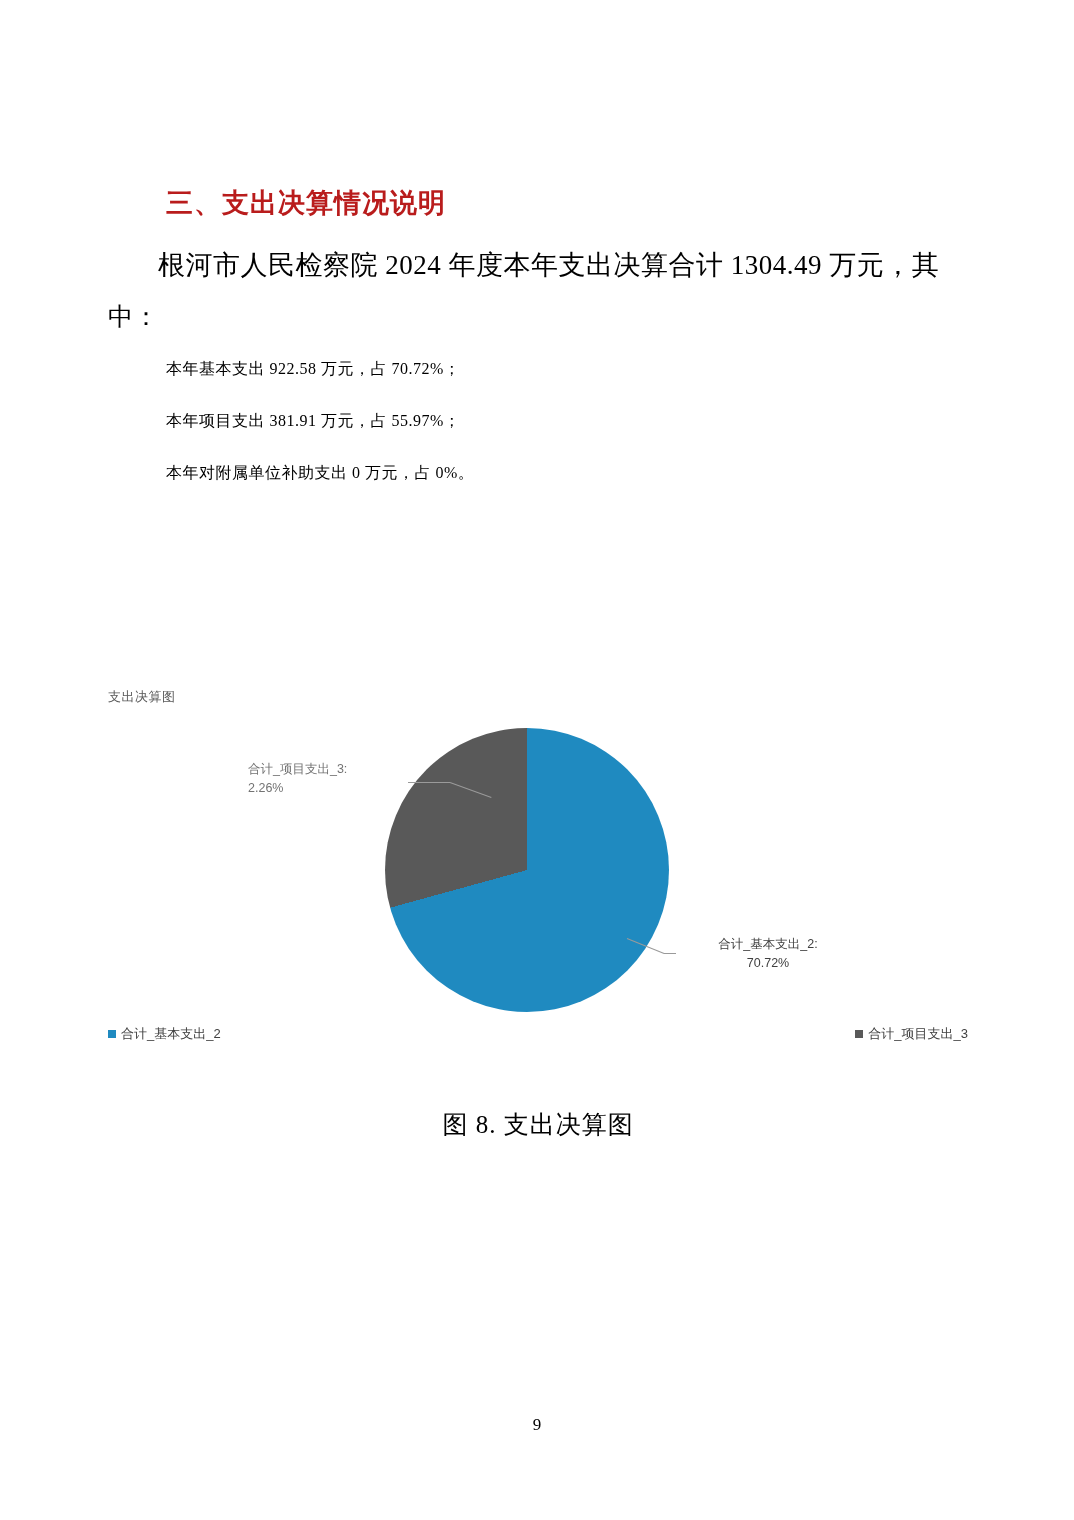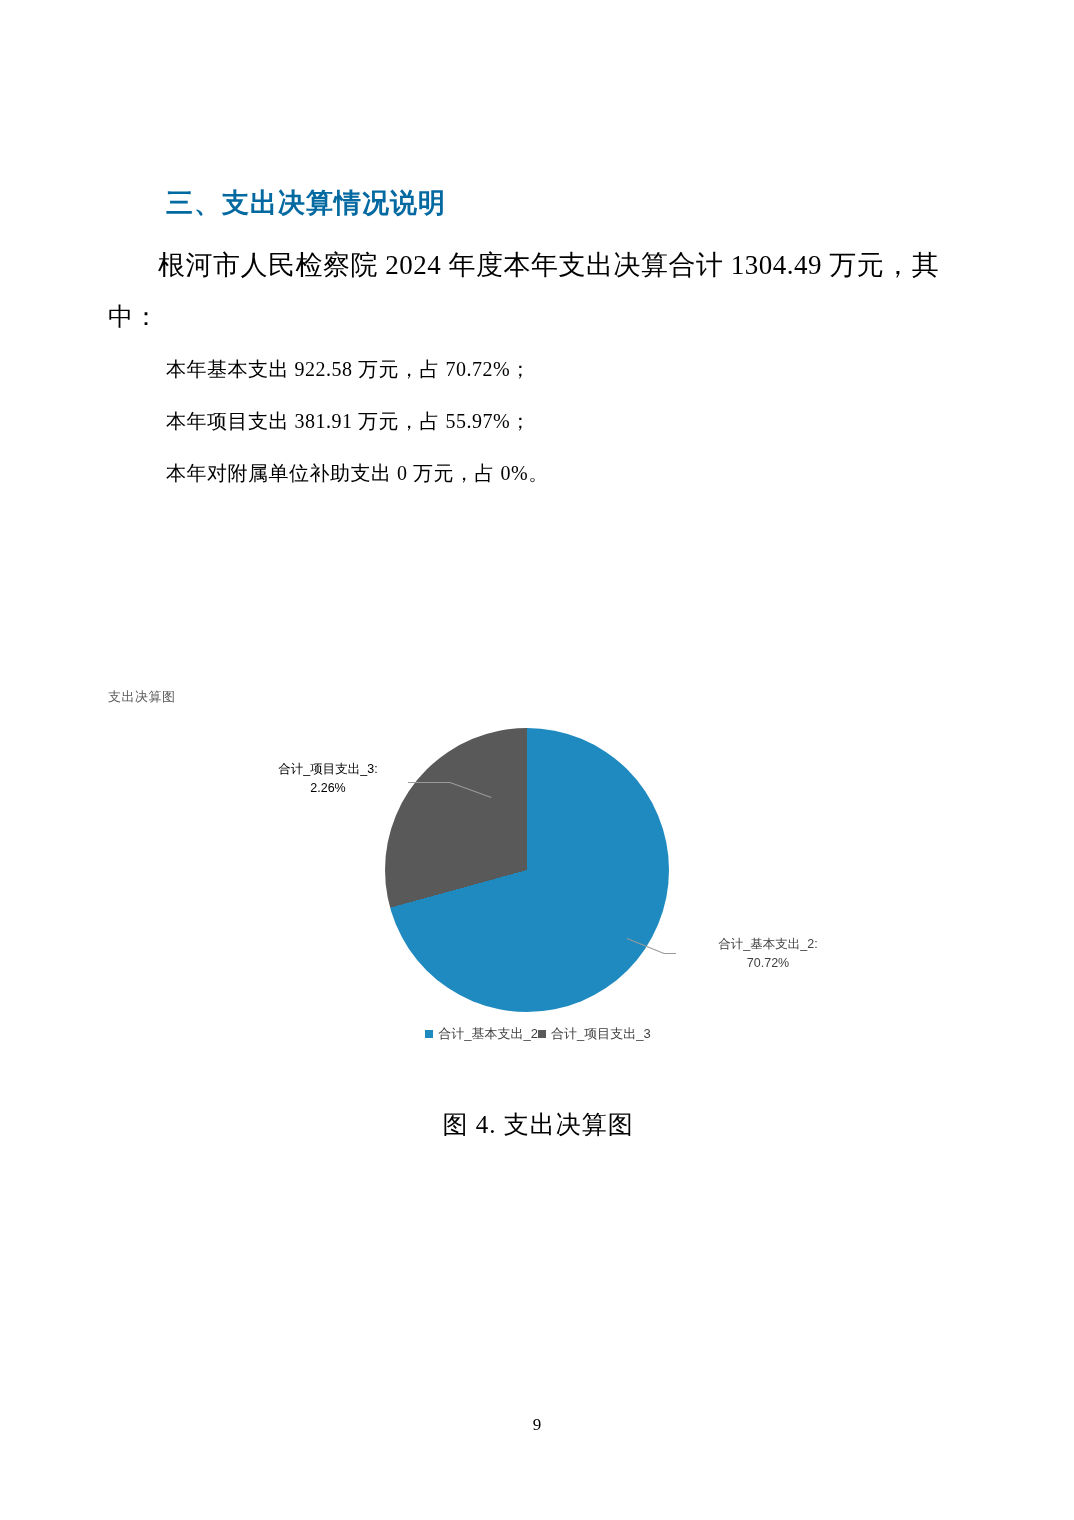--- a/index.html
+++ b/index.html
@@ -26,42 +26,42 @@
     left: 108px;
     top: 185px;
     width: 860px;
   }
   .heading {
     font-family: "Liberation Sans", "DejaVu Sans", sans-serif;
     font-weight: bold;
     font-size: 27px;
     letter-spacing: 1px;
     margin: 0 0 18px 58px;
-    color: #0369a1;
+    color: #b91c1c;
   }
   .para {
     font-size: 27px;
     line-height: 52px;
     text-indent: 50px;
     margin: 0;
     letter-spacing: 0.5px;
   }
   .para2 {
     font-size: 25px;
     line-height: 52px;
     margin: 0;
     letter-spacing: 0.5px;
   }
   .list {
     margin: 0;
     padding: 0;
     list-style: none;
   }
   .list li {
-    font-size: 20px;
+    font-size: 16px;
     line-height: 52px;
     text-indent: 58px;
     letter-spacing: 0.5px;
   }
 
   
   .chart-area {
     position: absolute;
     left: 108px;
     top: 660px;
@@ -89,24 +89,24 @@
   .pie {
     width: 284px;
     height: 284px;
     border-radius: 50%;
   }
   .callout-left {
     position: absolute;
     left: 140px;
     top: 100px;
     width: 160px;
-    text-align: center;
+    text-align: left;
     font-family: "Liberation Sans", "DejaVu Sans", sans-serif;
     font-size: 12.5px;
-    color: #000000;
+    color: #737373;
     line-height: 19px;
   }
   .callout-right {
     position: absolute;
     left: 565px;
     top: 275px;
     width: 190px;
     text-align: center;
     font-family: "Liberation Sans", "DejaVu Sans", sans-serif;
     font-size: 12.5px;
@@ -122,21 +122,21 @@
   .leader.l2 { left: 342px; top: 122px; width: 44px; transform: rotate(20deg); transform-origin: left center; }
   .leader.r1 { left: 519px; top: 278px; width: 40px; transform: rotate(22deg); transform-origin: left center; }
   .leader.r2 { left: 556px; top: 293px; width: 12px; }
 
   .legend {
     position: absolute;
     left: 0;
     top: 365px;
     width: 860px;
     display: flex;
-    justify-content: center;
+    justify-content: space-between;
     align-items: center;
     gap: 0;
     font-family: "Liberation Sans", "DejaVu Sans", sans-serif;
     font-size: 13px;
     color: #404040;
   }
   .legend-item {
     display: flex;
     align-items: center;
     gap: 5px;
@@ -208,16 +208,16 @@
         <span class="swatch" id="sw0" style="background: rgb(31, 138, 192);"></span>
         <span>合计_基本支出_2</span>
       </div>
       <div class="legend-item">
         <span class="swatch" id="sw1" style="background: rgb(89, 89, 89);"></span>
         <span>合计_项目支出_3</span>
       </div>
     </div>
   </div>
 
-  <div class="figure-caption">图 4. 支出决算图</div>
+  <div class="figure-caption">图 8. 支出决算图</div>
   <div class="page-number">9</div>
 
 </div>
 
 </body></html>

